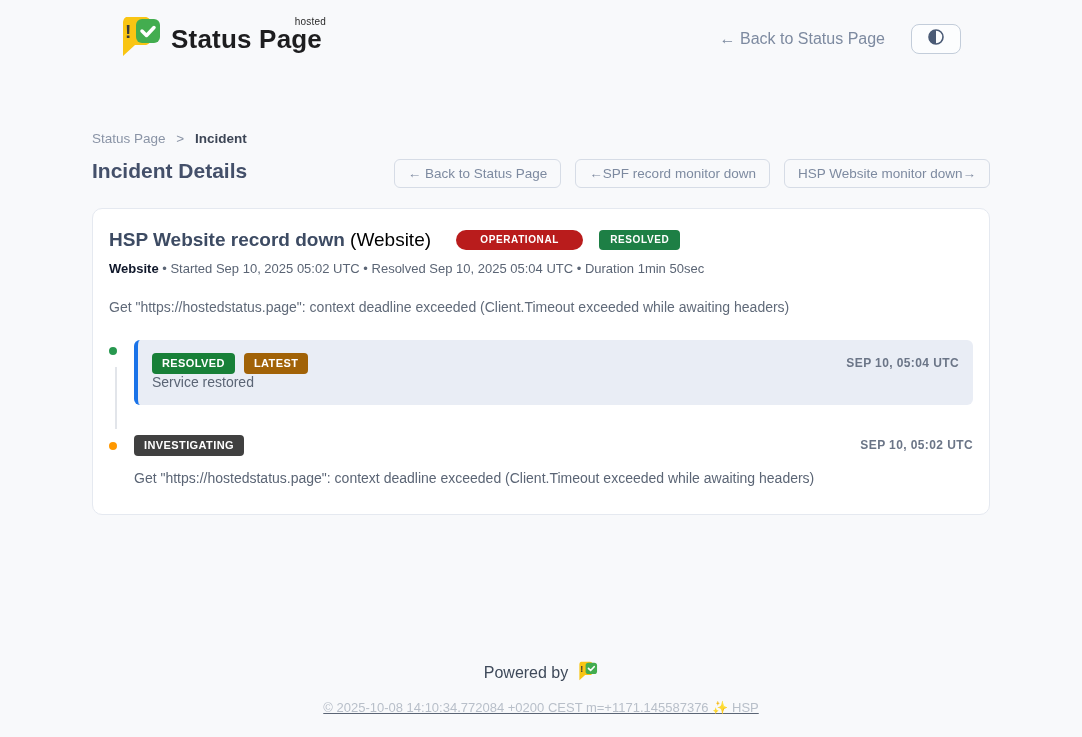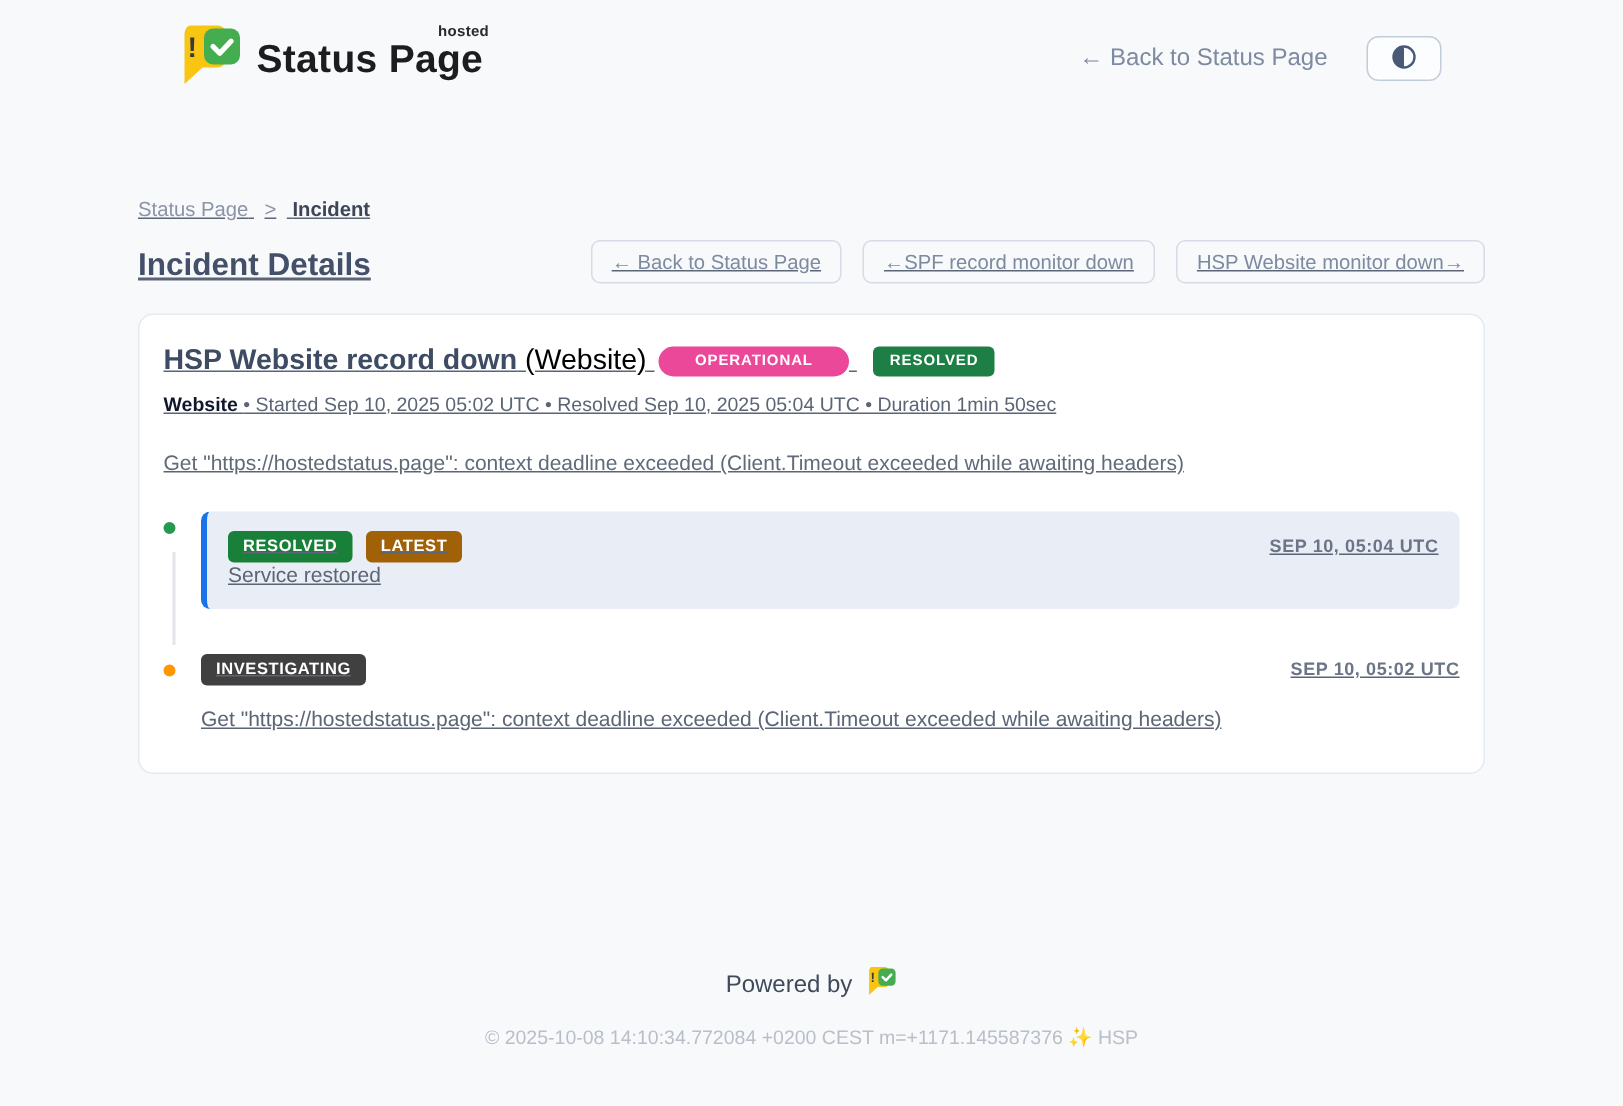--- a/index.html
+++ b/index.html
@@ -10,47 +10,47 @@
     font-family:"Liberation Sans", sans-serif;
     color:#5b6575;
     display:flex; flex-direction:column;
   }
 
   
   .header { display:flex; align-items:center; justify-content:space-between;
             padding:16px 121px 14px 118px; flex:none; }
   .logo { display:flex; align-items:center; gap:9px; cursor:pointer; }
   .logo-name { font-size:26px; font-weight:bold; color:#1d1d1f; position:relative; line-height:1; letter-spacing:0.2px; }
-  .hosted-tag { position:absolute; top:-9px; right:-4px; font-size:10px; font-weight:700; color:#2a2a2a; letter-spacing:0.2px; }
+  .hosted-tag { position:absolute; top:-9px; right:-4px; font-size:10px; font-weight:400; color:#2a2a2a; letter-spacing:0.2px; }
   .header-right { display:flex; align-items:center; }
   .back-link { color:#7d8aa0; font-size:16px; text-decoration:none; cursor:pointer; }
   .theme-btn { width:50px; height:30px; margin-left:26px; border:1px solid #c3cdda; border-radius:8px;
                background:#fcfdfe; display:flex; align-items:center; justify-content:center; cursor:pointer; }
 
   
-  .container { width:898px; margin:0 auto; flex:none;text-decoration:underline; }
+  .container { width:898px; margin:0 auto; flex:none; }
   .breadcrumb { margin-top:56px; font-size:13.5px; color:#8a94a6; }
   .breadcrumb .bc-root { cursor:pointer; }
   .breadcrumb .bc-sep { margin:0 7px; }
   .breadcrumb .bc-current { color:#3d4656; font-weight:bold; }
 
-  .title-row { display:flex; align-items:flex-end; justify-content:space-between; margin-top:13px; }
+  .title-row { display:flex; align-items:flex-start; justify-content:space-between; margin-top:13px; }
   .page-title { margin:0; font-size:21px; font-weight:600; color:#44506a; }
   .nav-btns { display:flex; gap:14px; }
   .nav-btn { border:1px solid #d6dce6; background:transparent; color:#7d8aa0;
              font-size:13.5px; font-family:inherit; padding:6px 13px; border-radius:6px; cursor:pointer; white-space:nowrap; }
 
   
   .card { margin-top:20px; background:#fff; border:1px solid #e5e9f0; border-radius:10px;
           padding:20px 16px 28px; }
   .card-title { font-size:19px; font-weight:600; color:#3d4b63; line-height:1.2; }
   .card-title .component { color:#000000; font-weight:400; }
   .hbadge { display:inline-block; font-size:10px; font-weight:bold; color:#fff; letter-spacing:0.6px;
             vertical-align:3px; line-height:1; }
-  .hbadge.operational { background:#ec4899; border-radius:999px; padding:5px 24px; margin-left:3px; }
+  .hbadge.operational { background:#b91c1c; border-radius:999px; padding:5px 24px; margin-left:20px; }
   .hbadge.resolved { background:#1d7f45; border-radius:4px; padding:5px 11px; margin-left:11px; }
   .meta { font-size:13px; color:#5b6575; margin-top:9px; }
   .meta .meta-comp { font-weight:bold; color:#0f172a; }
   .desc { font-size:14px; color:#606a79; margin-top:23px; }
 
   
   .timeline { margin-top:25px; }
   .t-row { position:relative; padding-left:25px; }
   .t-row.first { margin-bottom:30px; }
   .dot { position:absolute; left:-3px; top:4px; width:14px; height:14px; border-radius:50%;
@@ -63,21 +63,21 @@
   .ubadge { font-size:11px; font-weight:bold; color:#fff; border-radius:4px; padding:5px 10px;
             letter-spacing:0.4px; line-height:1; }
   .ubadge.resolved { background:#188038; }
   .ubadge.latest { background:#a16207; margin-left:9px; }
   .ubadge.investigating { background:#404040; }
   .timestamp { margin-left:auto; font-size:12px; color:#6b7587; font-weight:bold; letter-spacing:0.4px; }
   .update-msg { font-size:14px; color:#5b6575; }
   .update-plain .update-msg { margin-top:14px; }
 
   
-  .footer { margin-top:auto; text-align:center; padding-bottom:38px; flex:none; }
+  .footer { margin-top:auto; text-align:center; padding-bottom:22px; flex:none;text-decoration:underline; }
   .powered { display:inline-flex; align-items:center; gap:9px; font-size:16px; color:#3f4a5a; cursor:pointer; }
   .copyright { margin-top:15px; font-size:13px; color:#b8bfc9; }
 </style>
 </head>
 <body>
 
 <div class="header">
   <div class="logo">
     <span>
       <svg width="44" height="41" viewBox="0 0 44 41">

